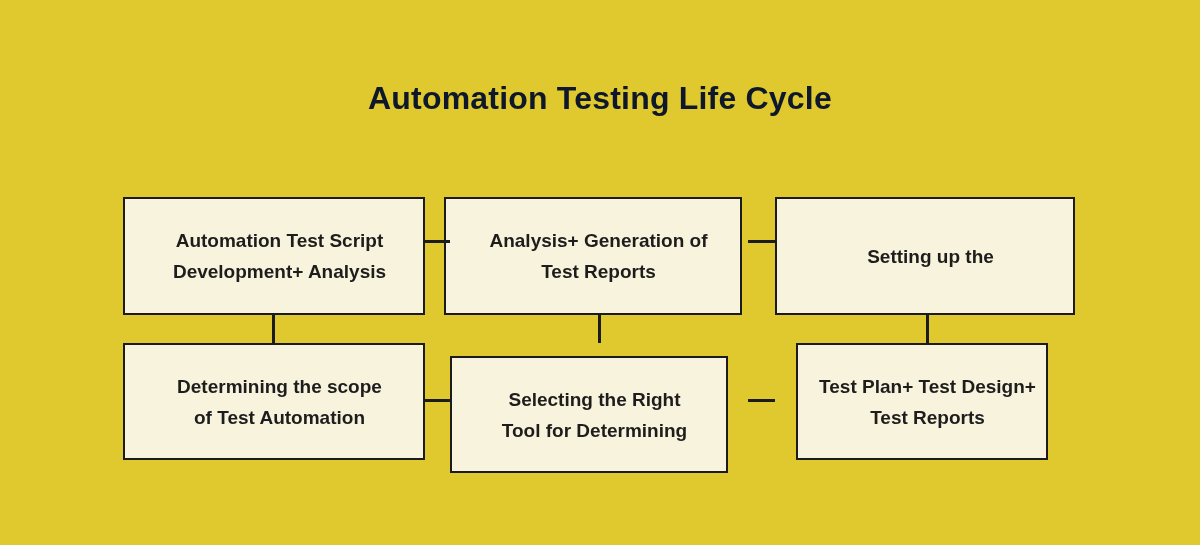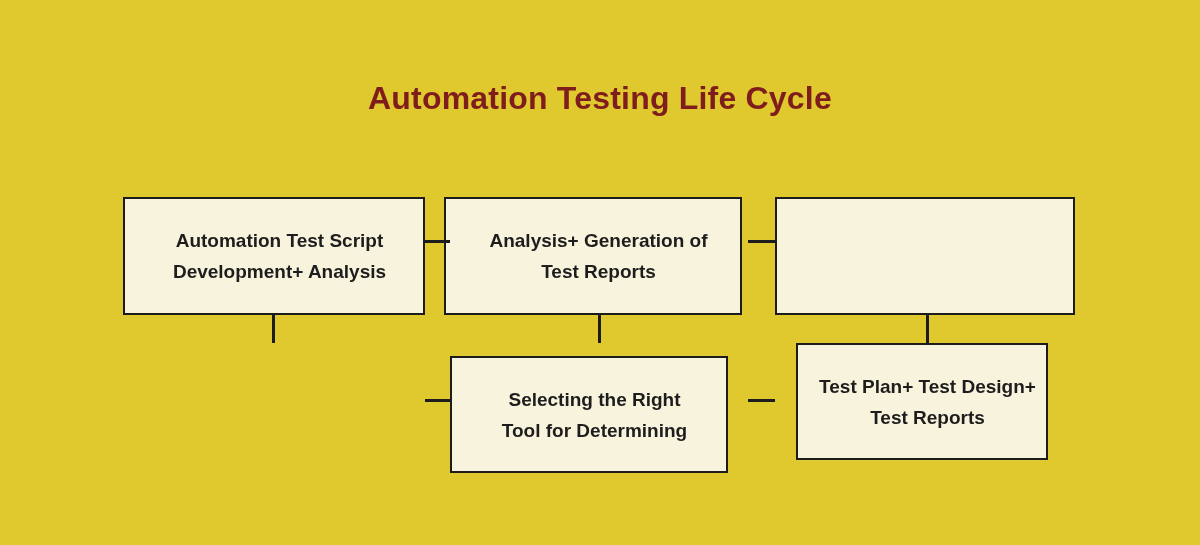--- a/index.html
+++ b/index.html
@@ -16,21 +16,21 @@
     overflow: hidden;
   }
   .title {
     position: absolute;
     top: 80px;
     left: 0;
     width: 1200px;
     text-align: center;
     font-size: 32px;
     font-weight: 700;
-    color: #7f1d1d;
+    color: #0f172a;
     letter-spacing: 0.2px;
   }
   .node {
     position: absolute;
     background: #f8f3dc;
     border: 2px solid #1c1c1c;
     display: flex;
     align-items: center;
     justify-content: center;
     text-align: center;
@@ -74,24 +74,30 @@
 
   <div class="node n2">
     <span class="node-label">
       <span>Analysis+ Generation of</span><br>
       <span>Test Reports</span>
     </span>
   </div>
 
   <div class="node n3">
     <span class="node-label">
-      <br>
+      <span>Setting up the</span><br>
     </span>
   </div>
 
+  <div class="node n4">
+    <span class="node-label">
+      <span>Determining the scope</span><br>
+      <span>of Test Automation</span>
+    </span>
+  </div>
 
   <div class="node n5">
     <span class="node-label">
       <span>Selecting the Right</span><br>
       <span>Tool for Determining</span>
     </span>
   </div>
 
   <div class="node n6">
     <span class="node-label">

